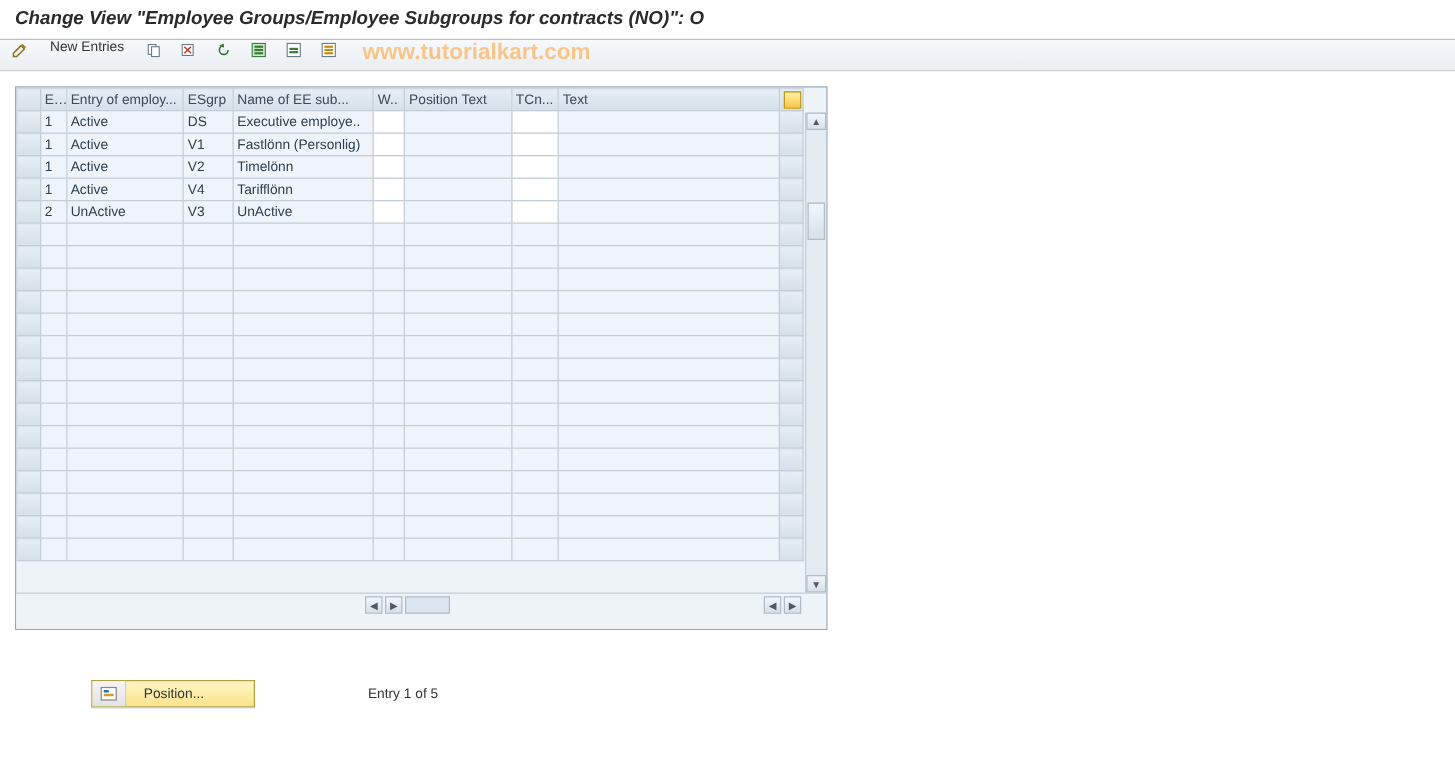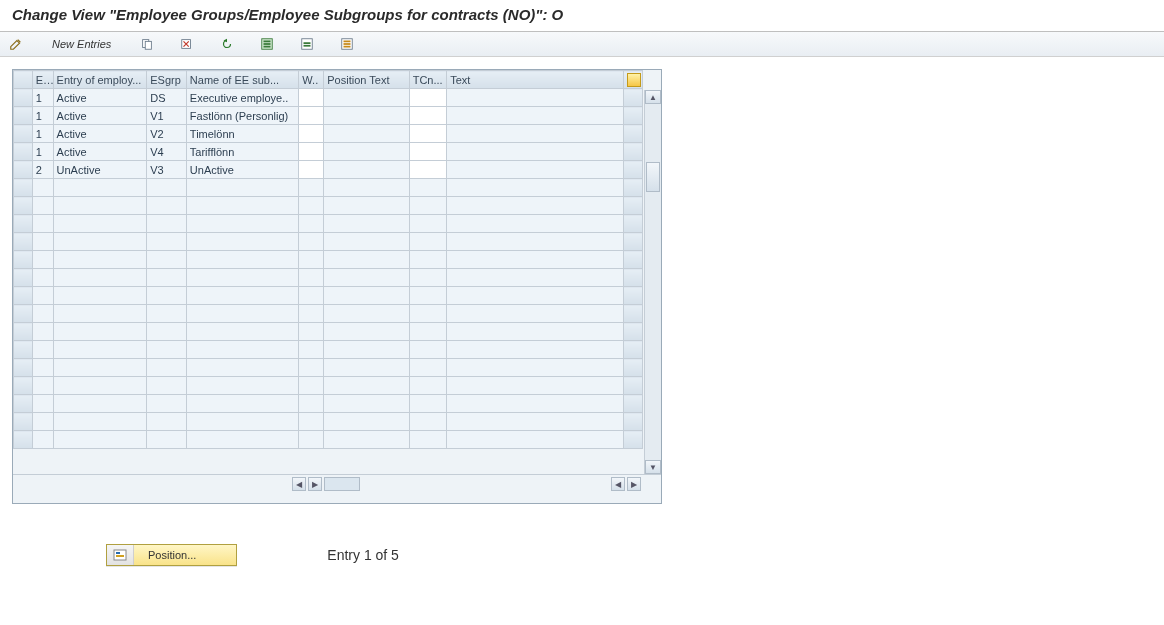--- a/index.html
+++ b/index.html
@@ -19,25 +19,24 @@
     font-size: 15px;
     padding: 6px 12px 8px 12px;
     color: #2a2a2a;
   }
   .toolbar {
     border-top: 1px solid #bfbfbf;
     border-bottom: 1px solid #d0d0d0;
     background: linear-gradient(#f7f9fb,#e9eef3);
     height: 24px;
     display: flex;
-    align-items: center;
+    align-items: flex-start;
     padding: 0 8px;
-    gap: 24px;
+    gap: 12px;
     position: relative;
-    font-style: italic;
   }
   .toolbar .tb-icon {
     width: 16px;
     height: 16px;
     display: flex;
     align-items: center;
     justify-content: center;
     cursor: pointer;
   }
   .toolbar .tb-text {
@@ -181,21 +180,21 @@
     width:36px;height:14px;
     background:#dbe6ef;border:1px solid #b0bcc8;box-sizing:border-box;
     margin: 0 1px;
   }
   .bottom-strip { height: 10px; background:#eef3f7; }
 
   .footer-bar {
     margin-top: 40px;
     display:flex;
     align-items:center;
-    padding-left: 106px;
+    padding-left: 73px;
     gap: 90px;
   }
   .position-btn {
     display:flex;
     align-items:center;
     height:20px;
     border:1px solid #b0a040;
     background: linear-gradient(#fff6c6,#f9e38a);
     box-shadow: 0 1px 0 rgba(0,0,0,0.1);
     cursor:pointer;
@@ -204,21 +203,21 @@
     width:26px;height:100%;
     border-right:1px solid #cfcfcf;
     background: linear-gradient(#f5f5f5,#e2e2e2);
     display:flex;align-items:center;justify-content:center;
   }
   .position-btn .lbl {
     padding: 0 40px 0 14px;
     font-size:11px;
     color:#333;
   }
-  .entry-text { font-size:14px;color:#333;text-align:center; }
+  .entry-text { font-size:11px;color:#333;text-align:center; }
 </style>
 </head>
 <body>
 
 <div class="page-title">Change View "Employee Groups/Employee Subgroups for contracts (NO)": O</div>
 
 <div class="toolbar">
   <span class="tb-icon">
     <svg viewBox="0 0 16 16">
         <path d="M2 11 L9 4 L12 7 L5 14 L2 14 Z" fill="none" stroke="#8a6d1a" stroke-width="1.3"></path>
@@ -260,20 +259,21 @@
       </svg>
   </span>
   <span class="tb-icon">
     <svg viewBox="0 0 16 16">
         <rect x="2" y="2" width="12" height="12" fill="#fff" stroke="#6a7a8a"></rect>
         <rect x="4" y="4" width="8" height="2" fill="#c68a1a"></rect>
         <rect x="4" y="7" width="8" height="2" fill="#c68a1a"></rect>
         <rect x="4" y="10" width="8" height="2" fill="#c68a1a"></rect>
       </svg>
   </span>
+  <div class="watermark">www.tutorialkart.com</div>
 </div>
 
 <div class="table-panel">
   <div class="grid-wrap">
     <div class="grid-scroll">
       <table class="grid">
         <colgroup>
           <col class="col-sel">
             <col class="col-e">
             <col class="col-name1">

